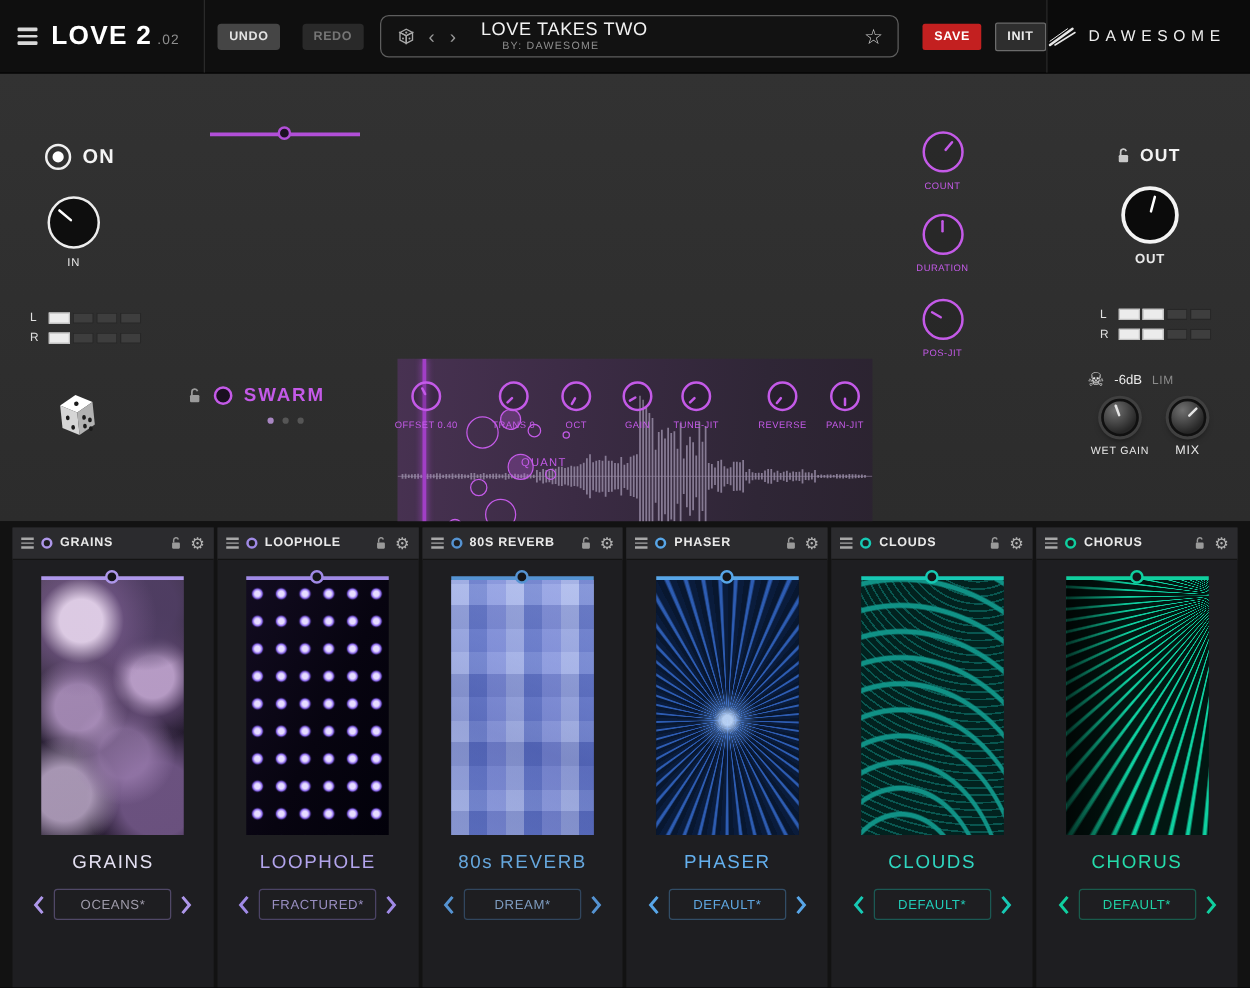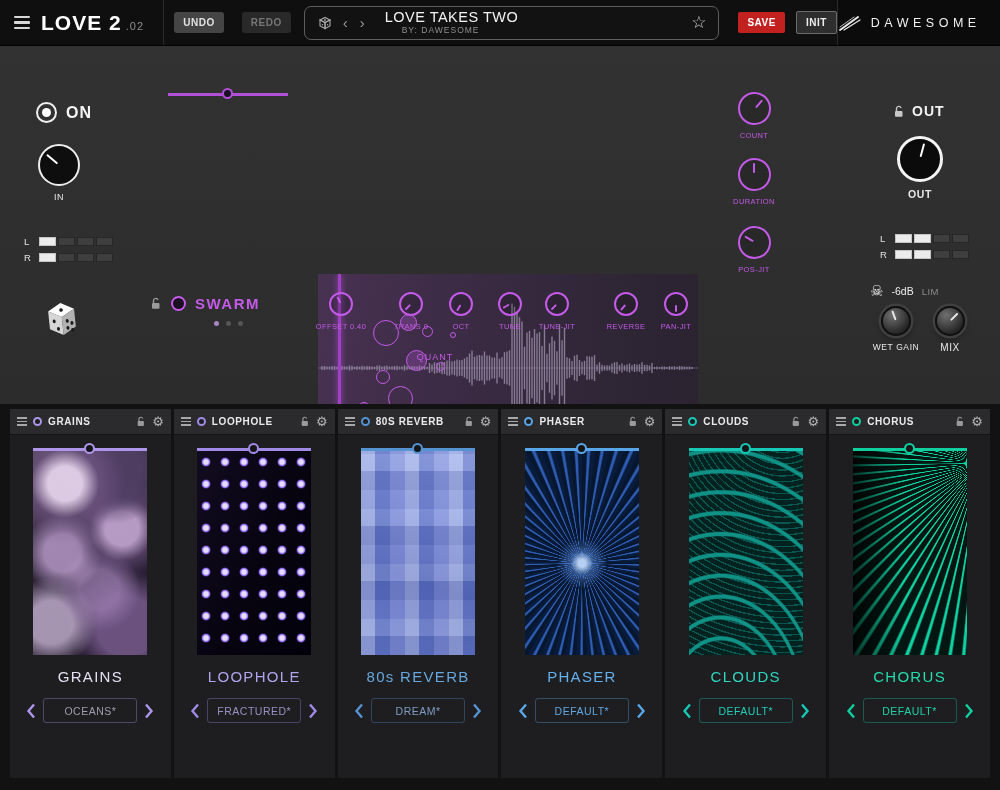--- a/index.html
+++ b/index.html
@@ -1,21 +1,21 @@
 <!DOCTYPE html>
 <html><head>
 <meta charset="utf-8">
 <style>
   * { margin:0; padding:0; box-sizing:border-box; }
   html,body { background:#000; }
   body { font-family:"Liberation Sans", sans-serif; -webkit-font-smoothing:antialiased; }
   #app { position:relative; width:1000px; height:790px; background:#121212; overflow:hidden; user-select:none; }
 
   
-  .topbar { position:relative; height:46px; background:#0f0f0f; display:flex; align-items:center; border-bottom:1px solid #000; }
+  .topbar { position:relative; height:59px; background:#0f0f0f; display:flex; align-items:center; border-bottom:1px solid #000; }
   .tb-left { width:166px; height:100%; display:flex; align-items:center; gap:11px; padding-left:14px; border-right:1px solid #2a2a2a; }
   .burger { display:inline-flex; flex-direction:column; gap:3px; }
   .burger i { display:block; width:16px; height:2.4px; background:#d8d8d8; border-radius:1px; }
   .app-title { color:#fff; font-size:21px; font-weight:bold; letter-spacing:1px; white-space:nowrap; }
   .app-version { color:#8f8f8f; font-size:11px; margin-left:4px; font-weight:normal; }
   .tb-mid { display:flex; align-items:center; gap:18px; padding-left:10px; }
   .btn { border-radius:3px; font-size:10px; font-weight:bold; letter-spacing:.5px; padding:5px 9px; cursor:pointer; }
   .btn-undo { background:#454545; color:#e2e2e2; }
   .btn-redo { background:#292929; color:#767676; }
   .preset-box { position:relative; margin-left:13px; width:420px; height:34px; border:1.5px solid #5e5e5e; border-radius:7px; display:flex; align-items:center; padding:0 12px; gap:8px; background:#121212; }
@@ -300,21 +300,21 @@
     <div class="abs kwrap" style="left:431px; top:246px; width:60px;">
       <div class="knob k-purple k-sm" style="--rot:-150deg">
           <div class="ptr"></div>
         </div>
       <span class="klabel">OCT</span>
     </div>
     <div class="abs kwrap" style="left:480px; top:246px; width:60px;">
       <div class="knob k-purple k-sm" style="--rot:-120deg">
           <div class="ptr"></div>
         </div>
-      <span class="klabel">TUNE</span>
+      <span class="klabel">GAIN</span>
     </div>
     <div class="abs kwrap" style="left:527px; top:246px; width:60px;">
       <div class="knob k-purple k-sm" style="--rot:-135deg">
           <div class="ptr"></div>
         </div>
       <span class="klabel">TUNE-JIT</span>
     </div>
     <div class="abs kwrap" style="left:596px; top:246px; width:60px;">
       <div class="knob k-purple k-sm" style="--rot:-140deg">
           <div class="ptr"></div>

